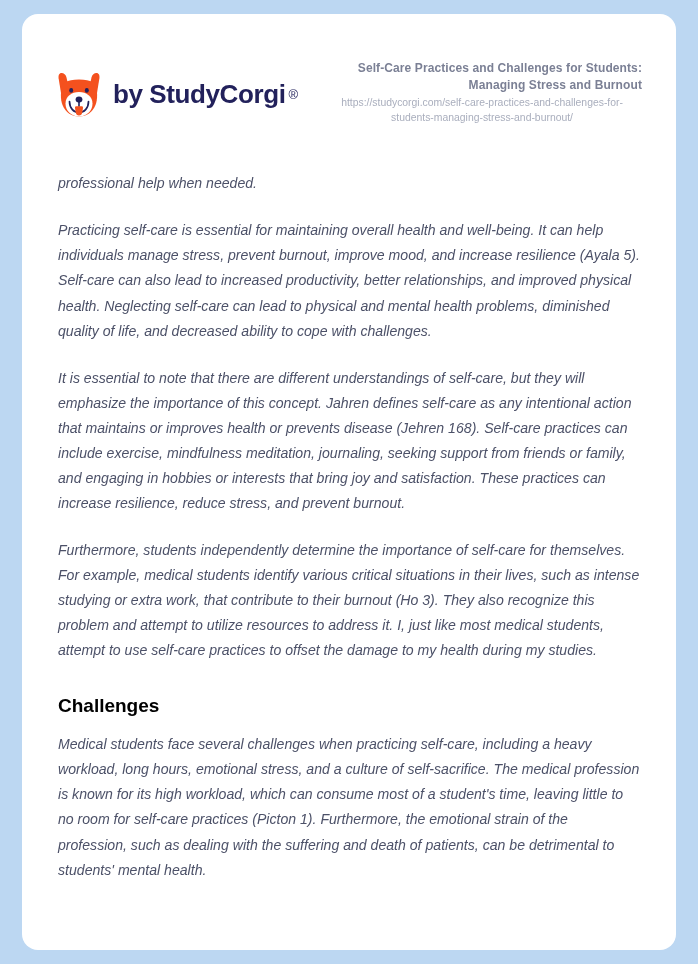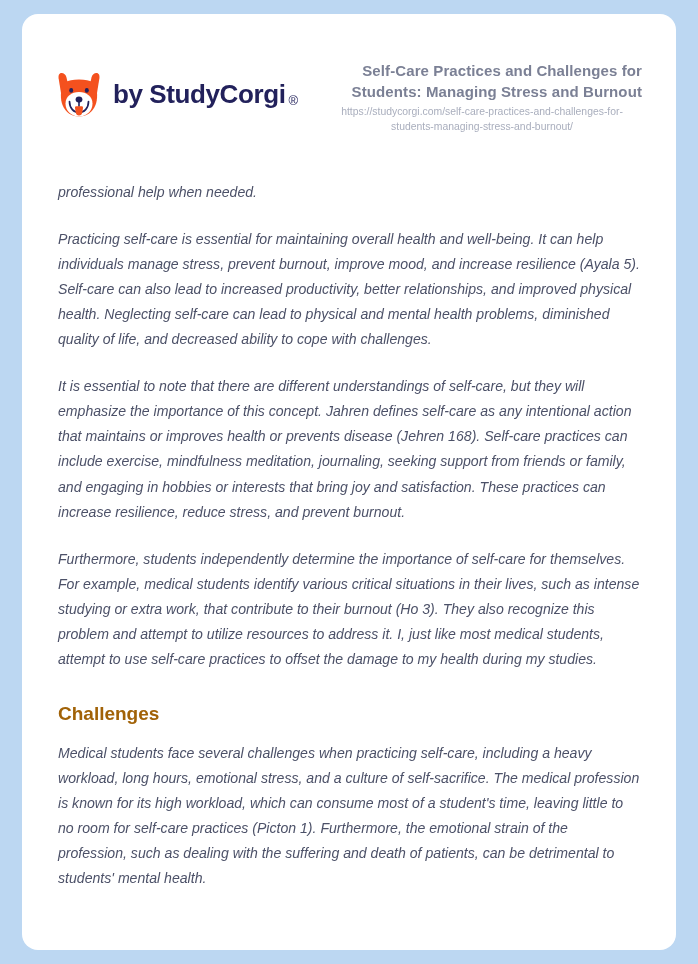--- a/index.html
+++ b/index.html
@@ -40,21 +40,21 @@
     padding-top: 10px;
   }
   .brand-logo {
     width: 46px;
     height: 48px;
     flex: 0 0 auto;
     display: block;
   }
   .brand-wordmark {
     display: flex;
-    align-items: flex-end;
+    align-items: center;
     line-height: 1;
   }
   .brand-name {
     font-size: 26px;
     font-weight: bold;
     color: #22215b;
     letter-spacing: -0.4px;
     white-space: nowrap;
   }
   .brand-reg {
@@ -64,21 +64,21 @@
     margin-top: 1px;
   }
   .header-meta {
     text-align: right;
     flex: 1 1 auto;
     padding-left: 24px;
     max-width: 330px;
     margin-left: auto;
   }
   .doc-title {
-    font-size: 15px;
+    font-size: 12px;
     font-weight: bold;
     color: #7b8095;
     line-height: 1.42;
     letter-spacing: 0.1px;
   }
   .doc-url {
     font-size: 10.4px;
     color: #a9aebd;
     line-height: 1.45;
     margin-top: 1px;
@@ -98,21 +98,21 @@
     margin: 0 0 22px 0;
     text-align: left;
     font-style: italic;
   }
   .para:last-child {
     margin-bottom: 16px;
   }
   .section-heading {
     font-size: 19px;
     font-weight: bold;
-    color: #a16207;
+    color: #000000;
     margin: 30px 0 14px 0;
     line-height: 1.3;
   }
 </style>
 </head>
 <body>
 
 <div class="page-card">
 
   <div class="site-header">

